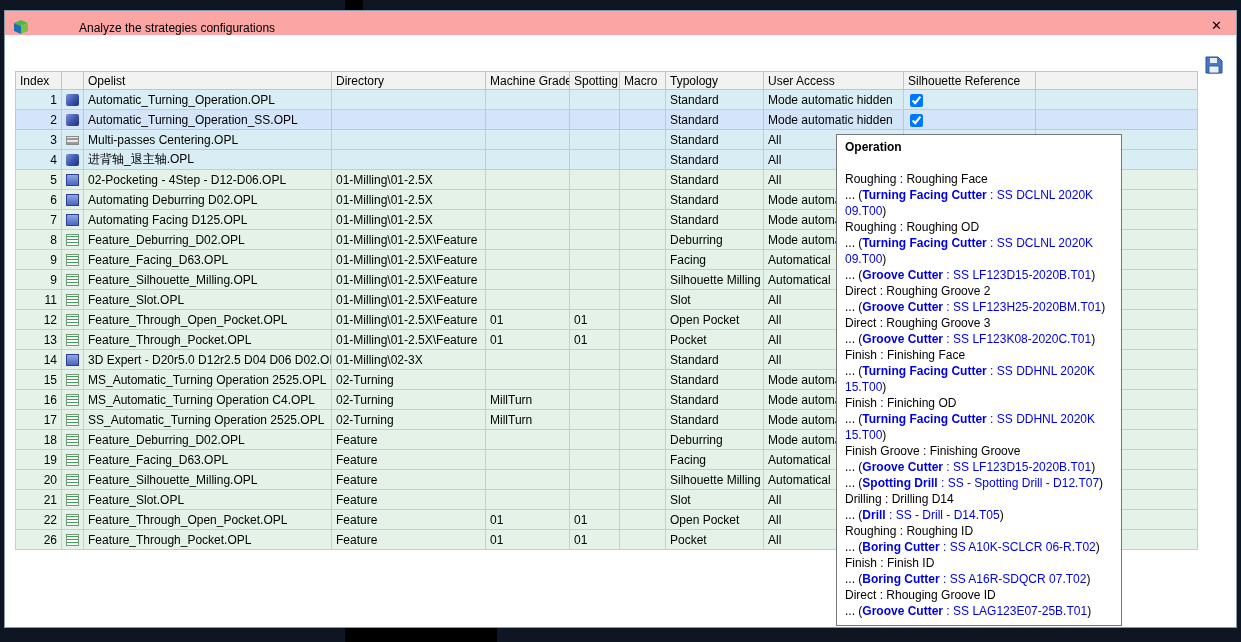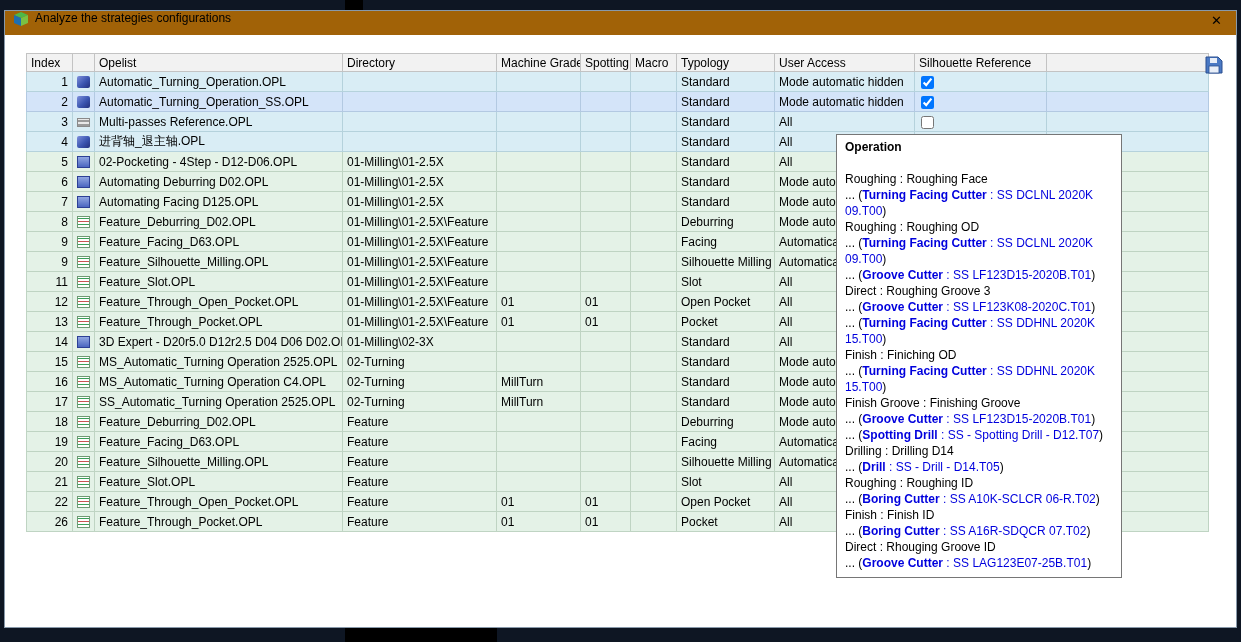--- a/index.html
+++ b/index.html
@@ -6,28 +6,28 @@
   html,body { margin:0; padding:0; }
   body {
     width:1241px; height:642px; position:relative; overflow:hidden;
     background:#0e1623; font-family:"Liberation Sans", sans-serif;
   }
   .bg-artifact { position:absolute; background:#000; }
   .dialog {
     position:absolute; left:4px; top:10px; width:1233px; height:618px;
     background:#ffffff; border:1px solid #8899aa;
   }
-  .titlebar { height:24px; display:flex; align-items:flex-start; padding:0 8px; background:#a16207; }
+  .titlebar { height:24px; display:flex; align-items:flex-end; padding:0 8px; background:#fca5a5;gap:44px; }
   .titlebar .app-icon { width:16px; height:16px; margin-right:6px; display:inline-block; }
   .titlebar .title { font-size:12px; color:#000; }
   .titlebar .close { margin-left:auto; font-size:13px; color:#000; padding:2px 6px; cursor:default; }
 
   table.grid {
-    position:absolute; left:10px; top:42px; width:1182px;
-    border-collapse:collapse; table-layout:fixed; font-size:12px; color:#000;margin-left:11px;
+    position:absolute; left:10px; top:60px; width:1182px;
+    border-collapse:collapse; table-layout:fixed; font-size:12px; color:#000;
   }
   table.grid th {
     background:#f2f2f2; border:1px solid #c3c3c3; font-weight:normal;
     text-align:left; padding:1px 4px; height:18px; white-space:nowrap; overflow:hidden;
   }
   table.grid td {
     border:1px solid #bfcec2; padding:0 4px; height:20px;
     white-space:nowrap; overflow:hidden;
   }
   tr.blue td   { background:#d9edf5; border-color:#b5d2dc; }
@@ -130,21 +130,21 @@
           <td></td>
           <td></td>
           <td>Standard</td>
           <td>Mode automatic hidden</td>
           <td class="chk"><input type="checkbox" checked="" style=""></td>
           <td></td>
         </tr>
         <tr class="blue">
           <td class="idx">3</td>
           <td class="iconcell"><span class="icon icon-multipass"></span></td>
-          <td>Multi-passes Reference.OPL</td>
+          <td>Multi-passes Centering.OPL</td>
           <td></td>
           <td></td>
           <td></td>
           <td></td>
           <td>Standard</td>
           <td>All</td>
           <td class="chk"><input type="checkbox" style=""></td>
           <td></td>
         </tr>
         <tr class="blue">
@@ -419,22 +419,25 @@
   </div>
 
   <div class="tooltip">
     <div class="tt-title">Operation</div>
     <div id="tooltip-entries">
         <div><b class="op">Roughing</b> : Roughing Face</div>
         <div>... (<b class="tool">Turning Facing Cutter</b><span class="blue"> : SS DCLNL 2020K 09.T00</span>)</div>
         <div><b class="op">Roughing</b> : Roughing OD</div>
         <div>... (<b class="tool">Turning Facing Cutter</b><span class="blue"> : SS DCLNL 2020K 09.T00</span>)</div>
         <div>... (<b class="tool">Groove Cutter</b><span class="blue"> : SS LF123D15-2020B.T01</span>)</div>
+        <div><b class="op">Direct</b> : Roughing Groove 2</div>
+        <div>... (<b class="tool">Groove Cutter</b><span class="blue"> : SS LF123H25-2020BM.T01</span>)</div>
         <div><b class="op">Direct</b> : Roughing Groove 3</div>
         <div>... (<b class="tool">Groove Cutter</b><span class="blue"> : SS LF123K08-2020C.T01</span>)</div>
+        <div><b class="op">Finish</b> : Finishing Face</div>
         <div>... (<b class="tool">Turning Facing Cutter</b><span class="blue"> : SS DDHNL 2020K 15.T00</span>)</div>
         <div><b class="op">Finish</b> : Finiching OD</div>
         <div>... (<b class="tool">Turning Facing Cutter</b><span class="blue"> : SS DDHNL 2020K 15.T00</span>)</div>
         <div><b class="op">Finish Groove</b> : Finishing Groove</div>
         <div>... (<b class="tool">Groove Cutter</b><span class="blue"> : SS LF123D15-2020B.T01</span>)</div>
         <div>... (<b class="tool">Spotting Drill</b><span class="blue"> : SS - Spotting Drill - D12.T07</span>)</div>
         <div><b class="op">Drilling</b> : Drilling D14</div>
         <div>... (<b class="tool">Drill</b><span class="blue"> : SS - Drill - D14.T05</span>)</div>
         <div><b class="op">Roughing</b> : Roughing ID</div>
         <div>... (<b class="tool">Boring Cutter</b><span class="blue"> : SS A10K-SCLCR 06-R.T02</span>)</div>

